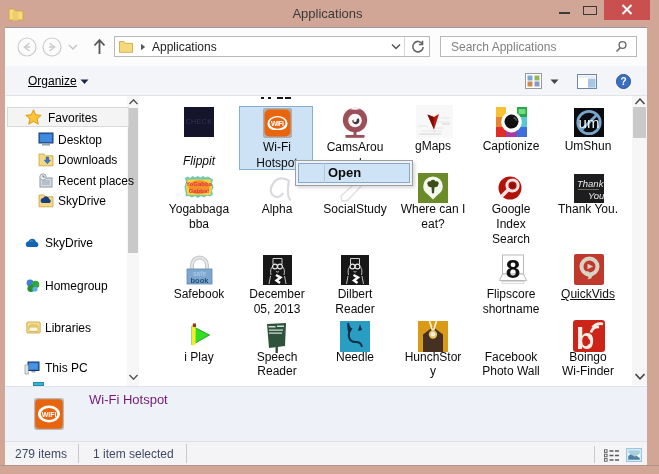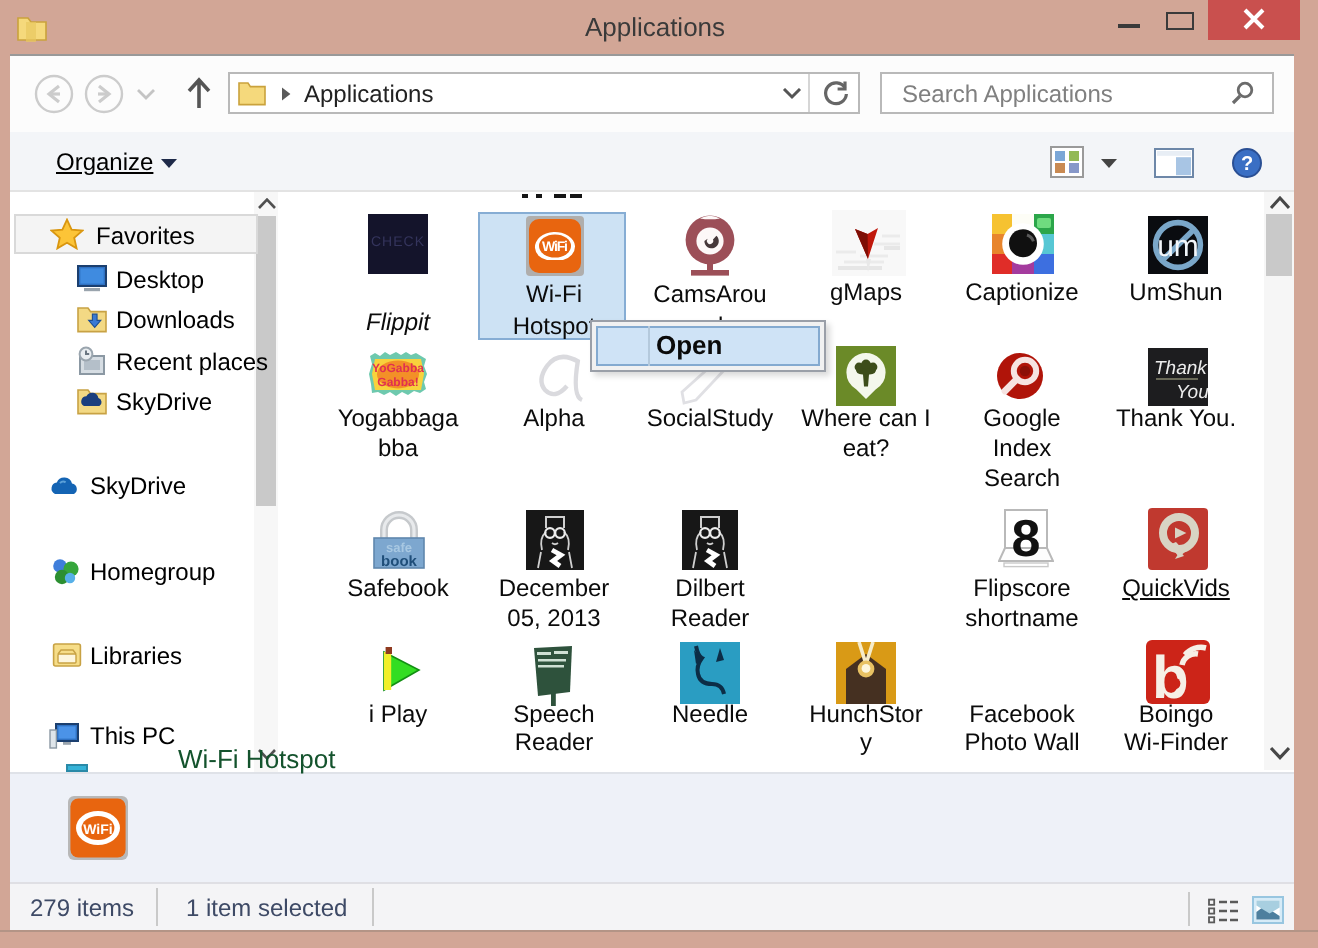--- a/index.html
+++ b/index.html
@@ -390,21 +390,21 @@
   <div class="lbl" style="left:394px;top:350px;line-height:14px;">HunchStor<br>y</div>
   <div class="lbl" style="left:472px;top:350px;line-height:14px;">Facebook<br>Photo Wall</div>
   <div class="lbl" style="left:549px;top:350px;line-height:14px;">Boingo<br>Wi-Finder</div>
 
   <div class="abs" style="left:295px;top:160px;width:118px;height:26px;background:#f1f1f1;border:1px solid #9a9fa8;box-shadow:2px 2px 3px rgba(0,0,0,0.15);"></div>
   <div class="abs" style="left:298px;top:163px;width:112px;height:20px;background:#cfe3f6;border:1px solid #84aad0;"></div>
   <div class="abs" style="left:324px;top:163px;width:1px;height:20px;background:#b4c9dc;"></div>
   <div class="abs" style="left:328px;top:165px;font-size:13px;font-weight:bold;color:#0a0a0a;">Open</div>
 
   <div class="abs" id="details" style="left:5px;top:386px;width:642px;height:55px;background:#eef1f8;border-top:1px solid #dfe2e8;"></div>
-  <div class="abs" style="left:89px;top:372px;font-size:13px;color:#14532d;">Wi-Fi Hotspot</div>
+  <div class="abs" style="left:89px;top:392px;font-size:13px;color:#701a75;">Wi-Fi Hotspot</div>
   <svg class="abs" style="left:34px;top:398px;" width="30" height="32" viewBox="0 0 30 32">
     <rect x="0" y="0" width="30" height="32" rx="3" fill="#b8b8b8"></rect>
     <rect x="1.2" y="1.2" width="27.6" height="29.6" rx="4" fill="#e8650f"></rect>
     <ellipse cx="15" cy="16" rx="11" ry="8.5" fill="#fff"></ellipse>
     <ellipse cx="15" cy="16" rx="8.2" ry="6" fill="#e8650f"></ellipse>
     <text x="15" y="19" font-size="7" font-weight="bold" fill="#fff" text-anchor="middle" font-family="Liberation Sans">WiFi</text>
   </svg>
 
   <div class="abs" id="statusbar" style="left:5px;top:441px;width:642px;height:25px;background:#f4f4f6;border-top:1px solid #dfdfe4;"></div>
   <div class="abs" style="left:15px;top:447px;font-size:12px;color:#3e4a66;">279 items</div>

